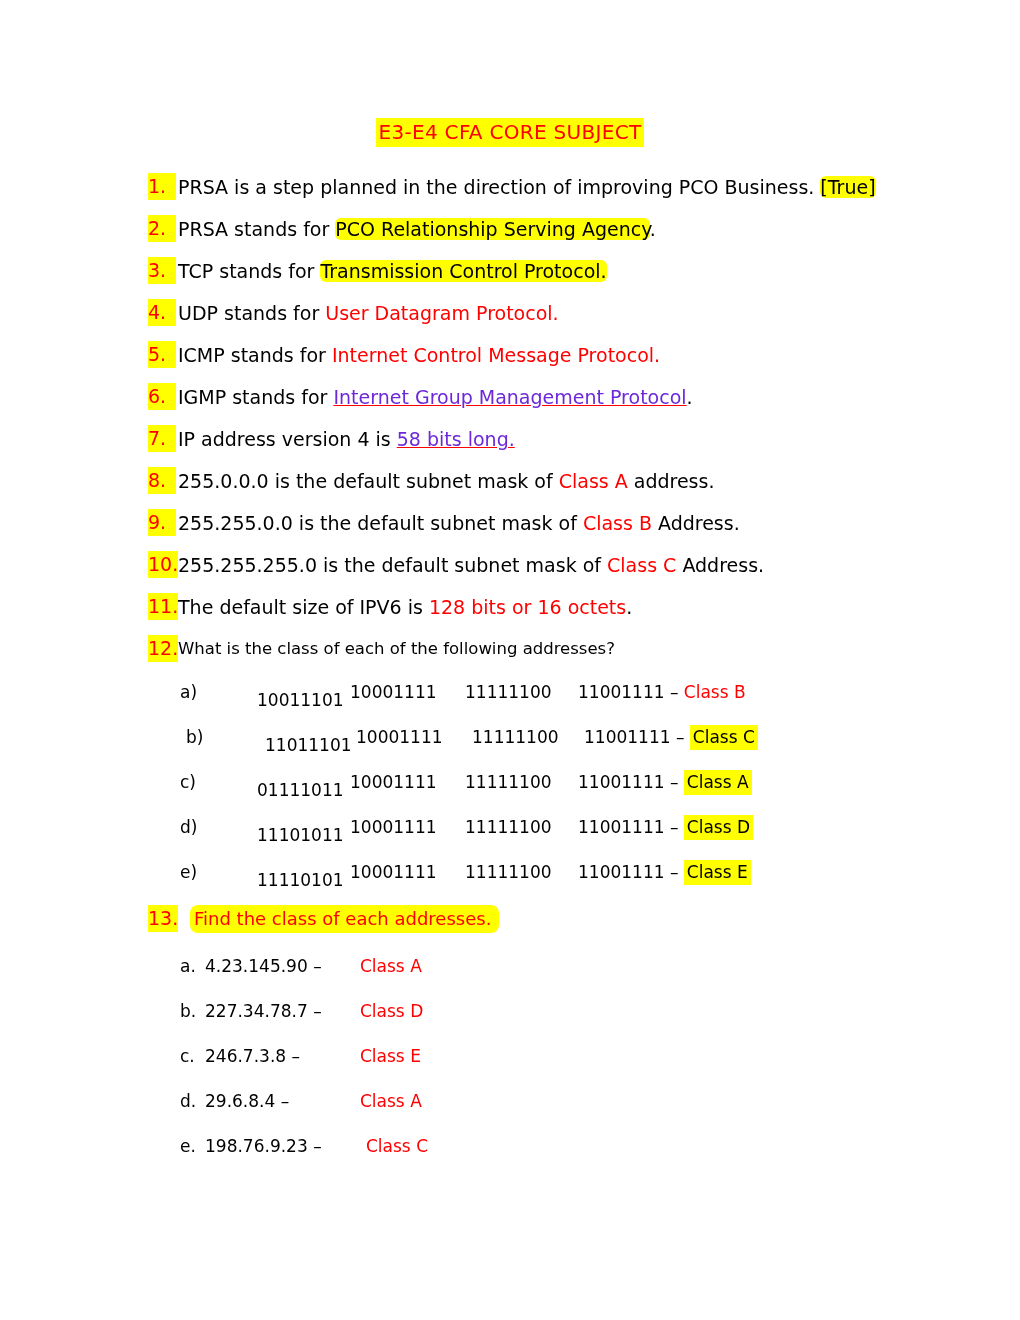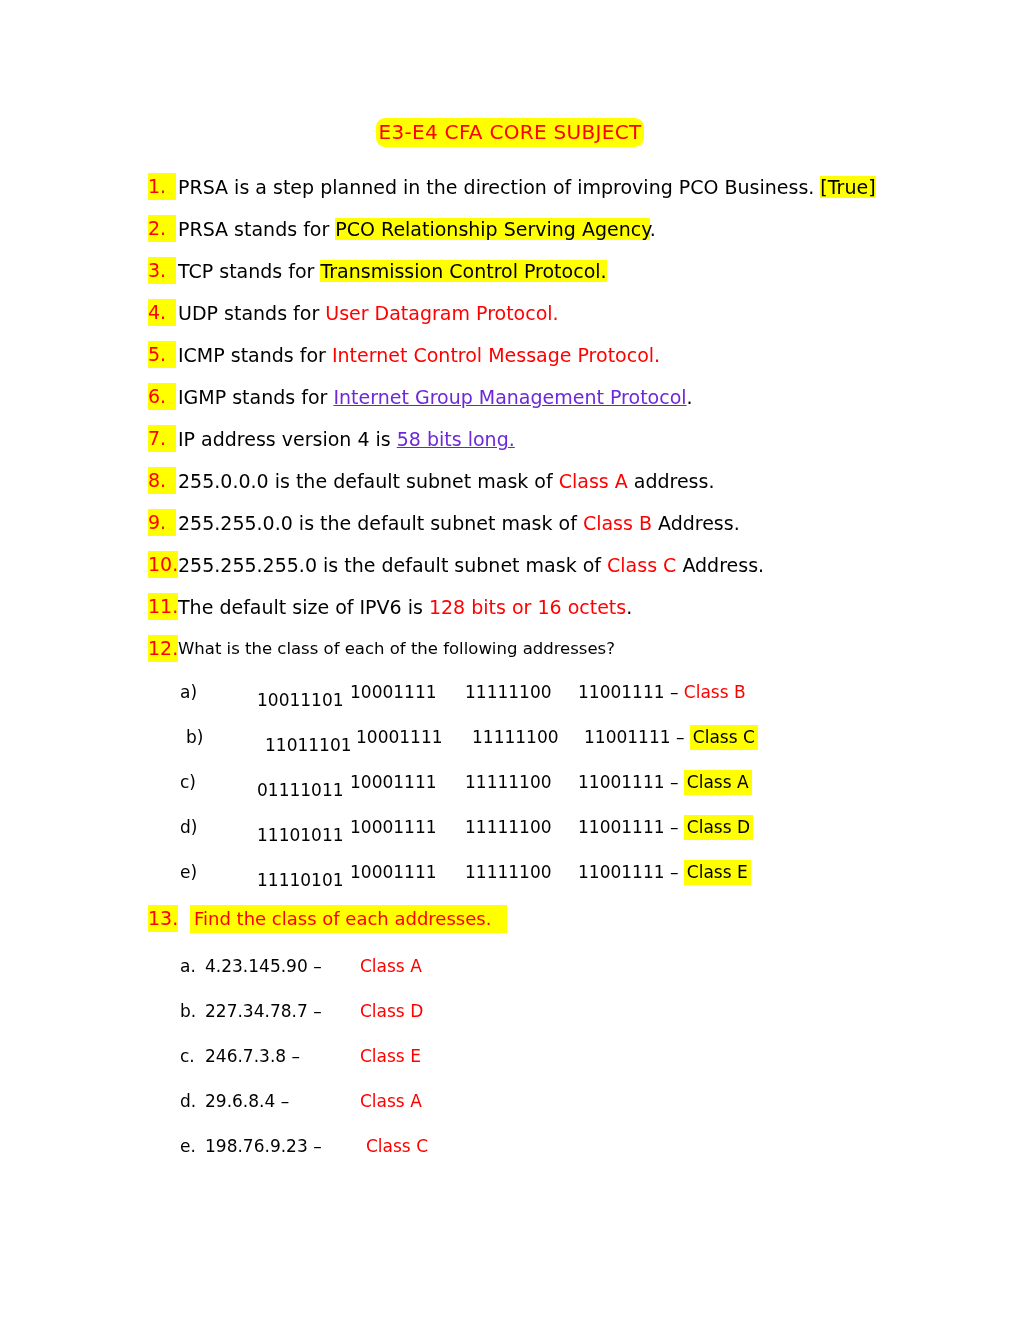--- a/index.html
+++ b/index.html
@@ -71,36 +71,37 @@
     left: 178px;
     top: 0;
     font-size: 19px;
     line-height: 42px;
     color: #000000;
   }
   .qtext.small { font-size: 16.5px; }
 
   
   .red { color: #ff0000; }
-  .hl  { background: #ffff00; border-radius: 9px; }
+  .hl  { background: #ffff00; }
   .redu { color: #6d28d9; text-decoration: underline; text-decoration-color: #ff0000; }
-  .blkhl { color: #000000; background: #ffff00; }
+  .blkhl { color: #000000; background: #ffff00; border-radius: 6px; }
 
   
   .q13text {
     position: absolute;
     left: 190px;
     top: 0;
     font-size: 18px;
     line-height: 42px;
     color: #ff0000;
   }
   .q13text .hlbox {
     background: #ffff00;
-    padding: 3px 16px 4px 4px;
+    padding: 3px 8px 4px 4px;
+    border-radius: 8px;
   }
 
   
   .bintable {
     position: absolute;
     left: 0;
     top: 670px;
     width: 1020px;
   }
   .binrow {

